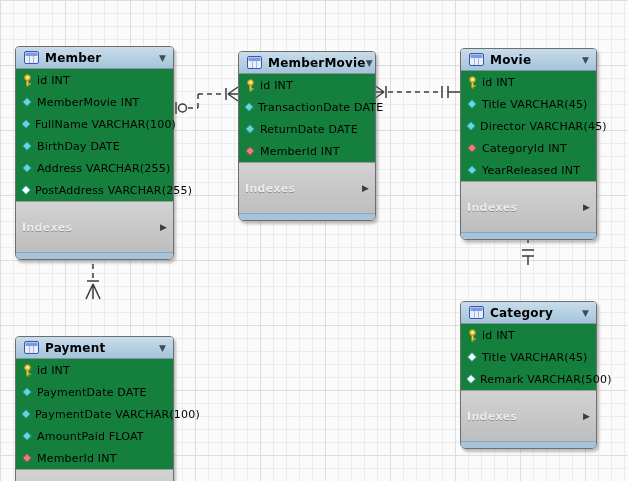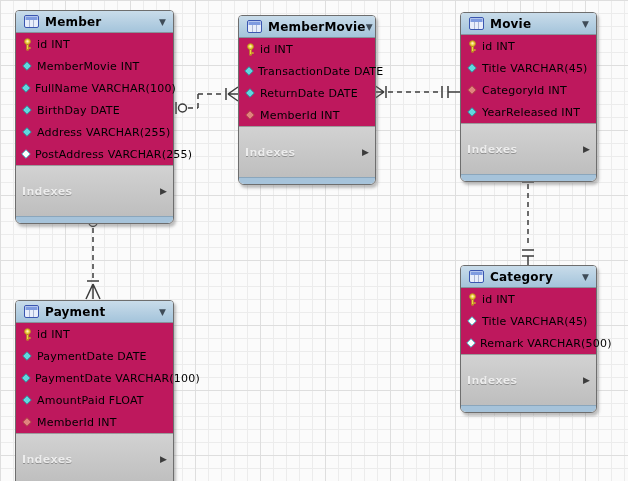--- a/index.html
+++ b/index.html
@@ -13,32 +13,33 @@
       linear-gradient(#ececec 1px, transparent 1px),
       linear-gradient(90deg,#ececec 1px, transparent 1px);
     background-size:65px 65px,65px 65px,13px 13px,13px 13px;
   }
   .table{
     position:absolute;
     border:1px solid #6e6e6e;
     border-radius:4px 4px 6px 6px;
     box-shadow:2px 3px 3px rgba(110,110,110,0.45);
     background:#ffffff;
+    margin-top:36px;
   }
   .thead{
     height:21px;display:flex;align-items:center;
     background:linear-gradient(#c9dcea,#a4c4db);
     border-bottom:1px solid #87929b;
     border-radius:3px 3px 0 0;
     padding:0 5px;
   }
   .thead .ticon{display:inline-flex;margin:0 6px 0 3px;}
   .thead .tname{font-size:12px;font-weight:bold;color:#000;flex:1;letter-spacing:0.2px;}
   .thead .collapse{font-size:9px;color:#3f4c58;padding-right:2px;cursor:pointer;}
-  .tbody{background:#be185d;}
+  .tbody{background:#15803d;}
   .row{height:22px;display:flex;align-items:center;padding-left:5px;}
   .row .ic{display:inline-flex;width:12px;justify-content:center;margin-right:4px;}
   .row .rlabel{font-size:11px;color:#000;white-space:nowrap;letter-spacing:0.2px;}
   .d-cyan polygon{fill:#63d7df;stroke:#2d9aa3;stroke-width:1;}
   .d-hollow polygon{fill:#ffffff;stroke:#4fc3cd;stroke-width:1;}
   .d-red polygon{fill:#e2827f;stroke:#b04c49;stroke-width:1;}
   .tfoot{
     height:18px;display:flex;align-items:center;
     background:linear-gradient(#d2d2d2,#bebebe);
     border-top:1px solid #9b9b9b;
@@ -252,20 +253,28 @@
       </div>
       <div class="row">
         <span class="ic d-cyan">
             <svg width="10" height="10" viewBox="0 0 10 10">
               <polygon points="5,0.8 9.2,5 5,9.2 0.8,5"></polygon>
             </svg>
           </span>
         <span class="rlabel">Title VARCHAR(45)</span>
       </div>
       <div class="row">
+        <span class="ic d-cyan">
+            <svg width="10" height="10" viewBox="0 0 10 10">
+              <polygon points="5,0.8 9.2,5 5,9.2 0.8,5"></polygon>
+            </svg>
+          </span>
+        <span class="rlabel">Director VARCHAR(45)</span>
+      </div>
+      <div class="row">
         <span class="ic d-red">
             <svg width="10" height="10" viewBox="0 0 10 10">
               <polygon points="5,0.8 9.2,5 5,9.2 0.8,5"></polygon>
             </svg>
           </span>
         <span class="rlabel">CategoryId INT</span>
       </div>
       <div class="row">
         <span class="ic d-cyan">
             <svg width="10" height="10" viewBox="0 0 10 10">

